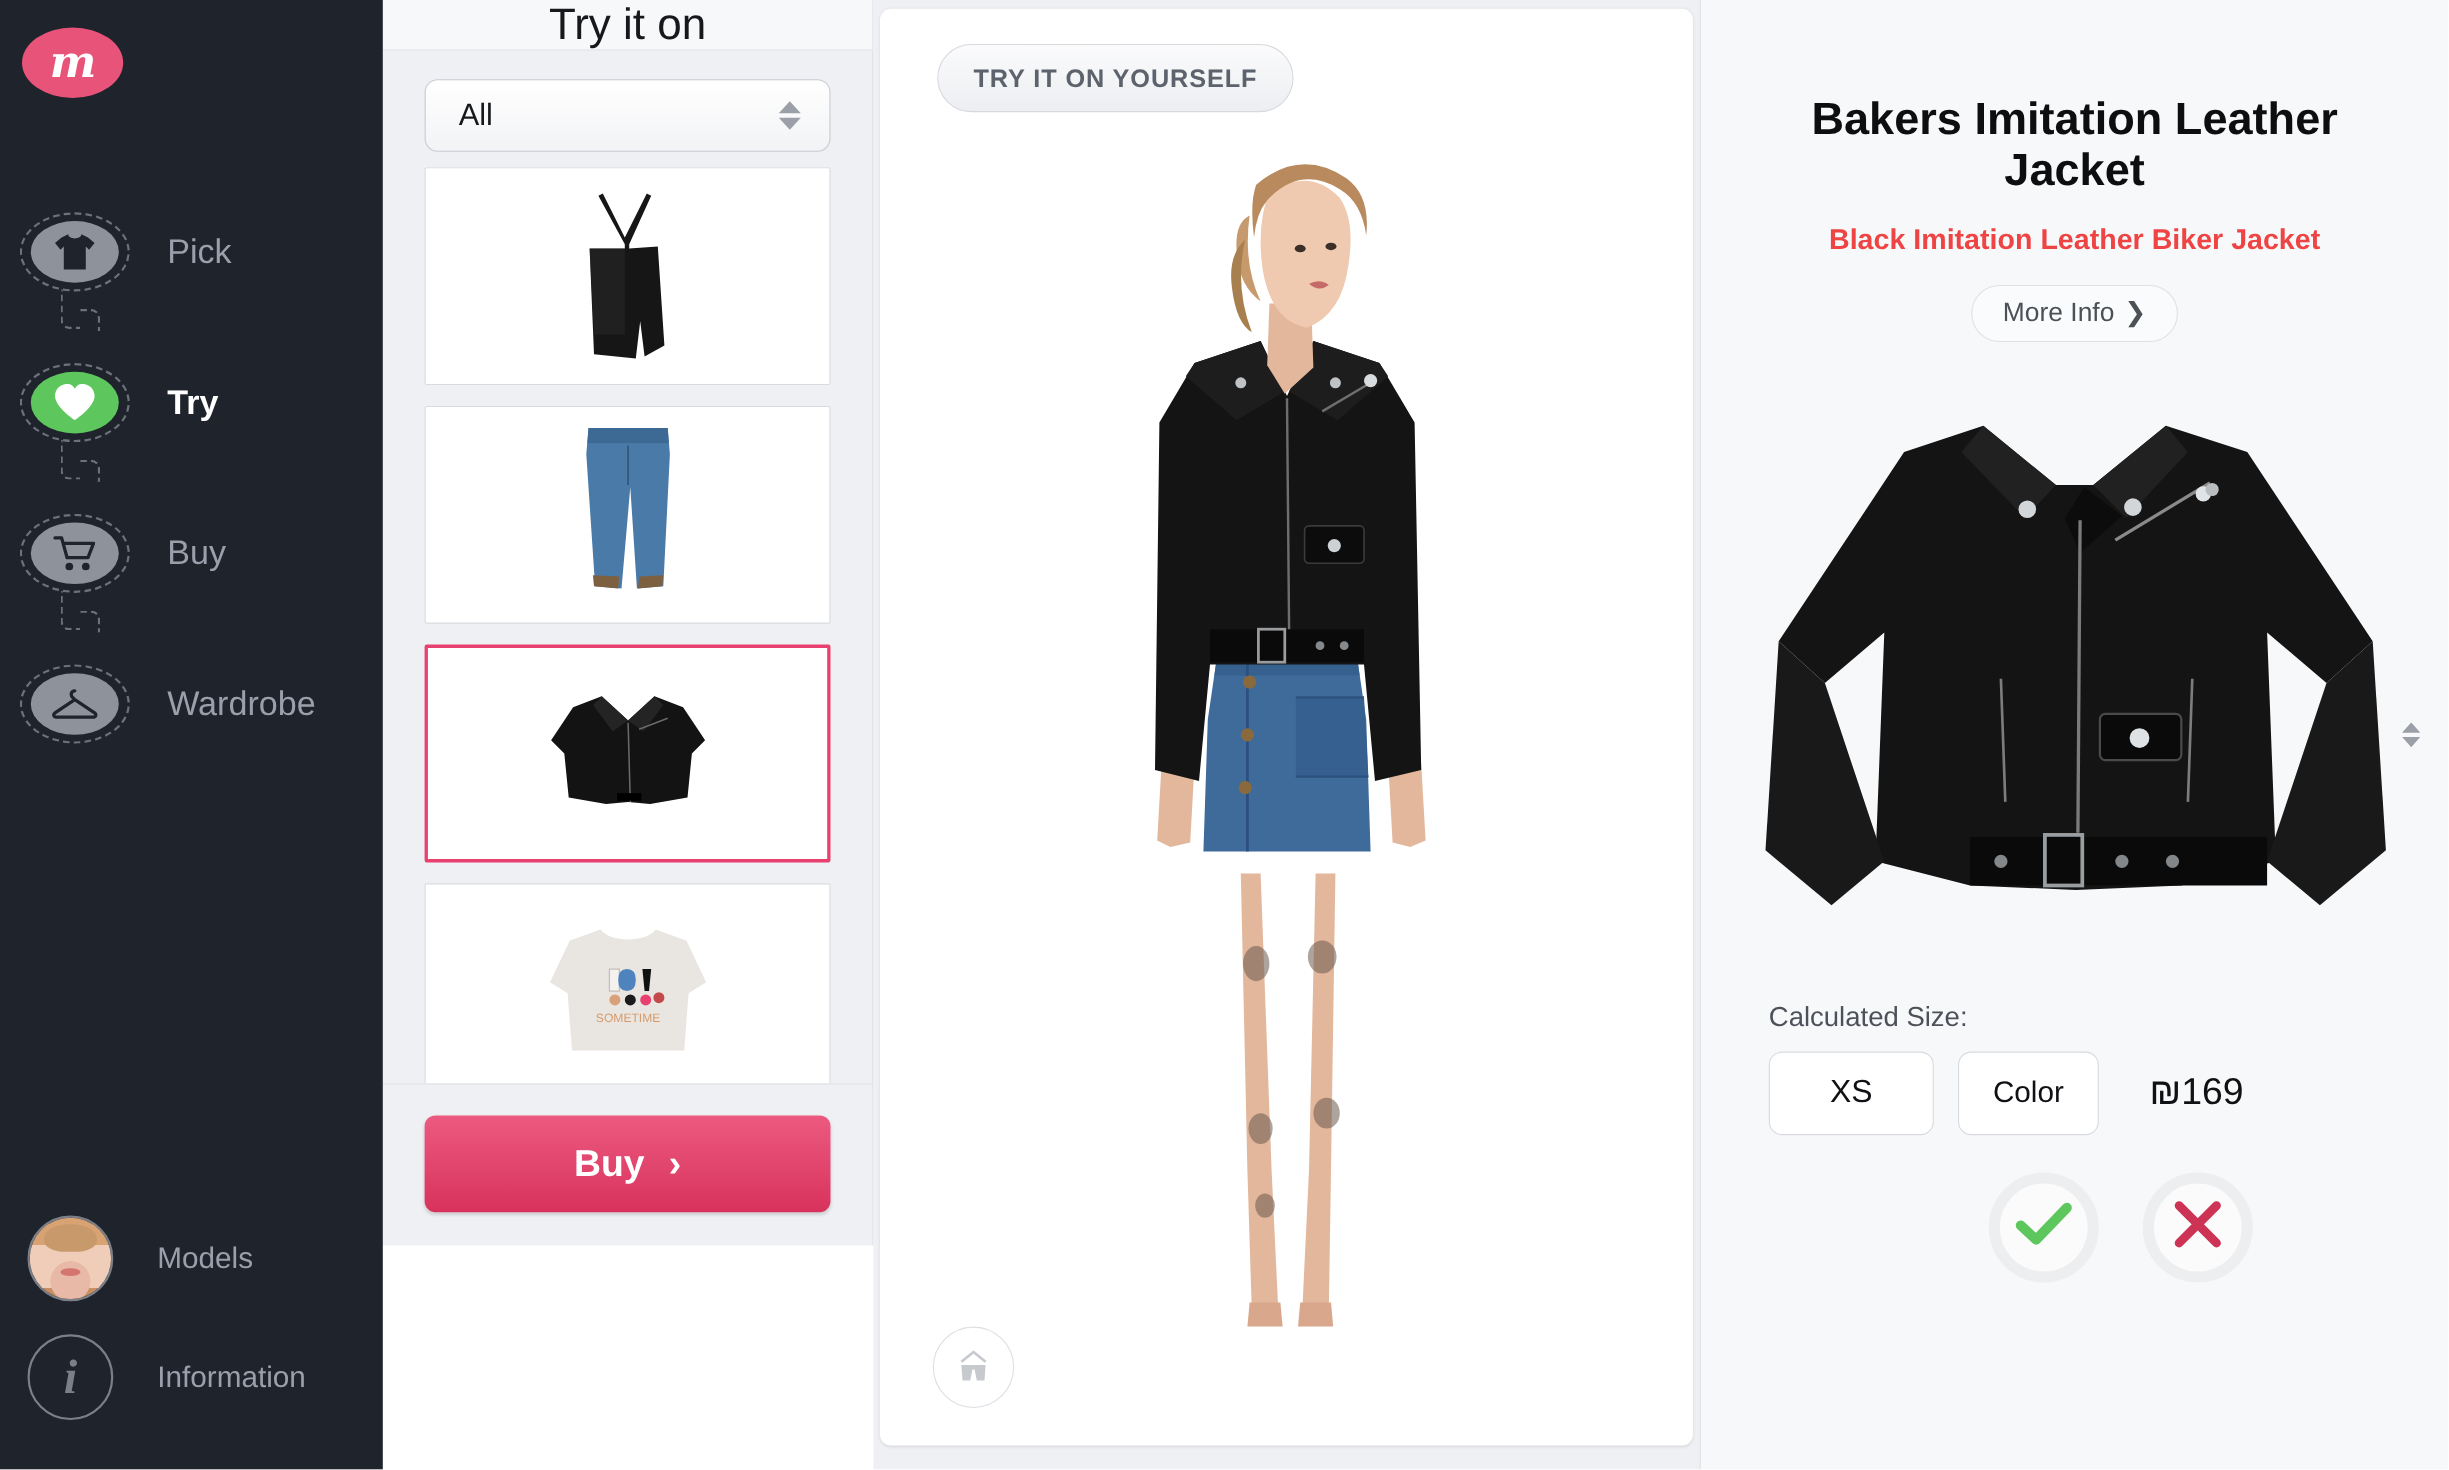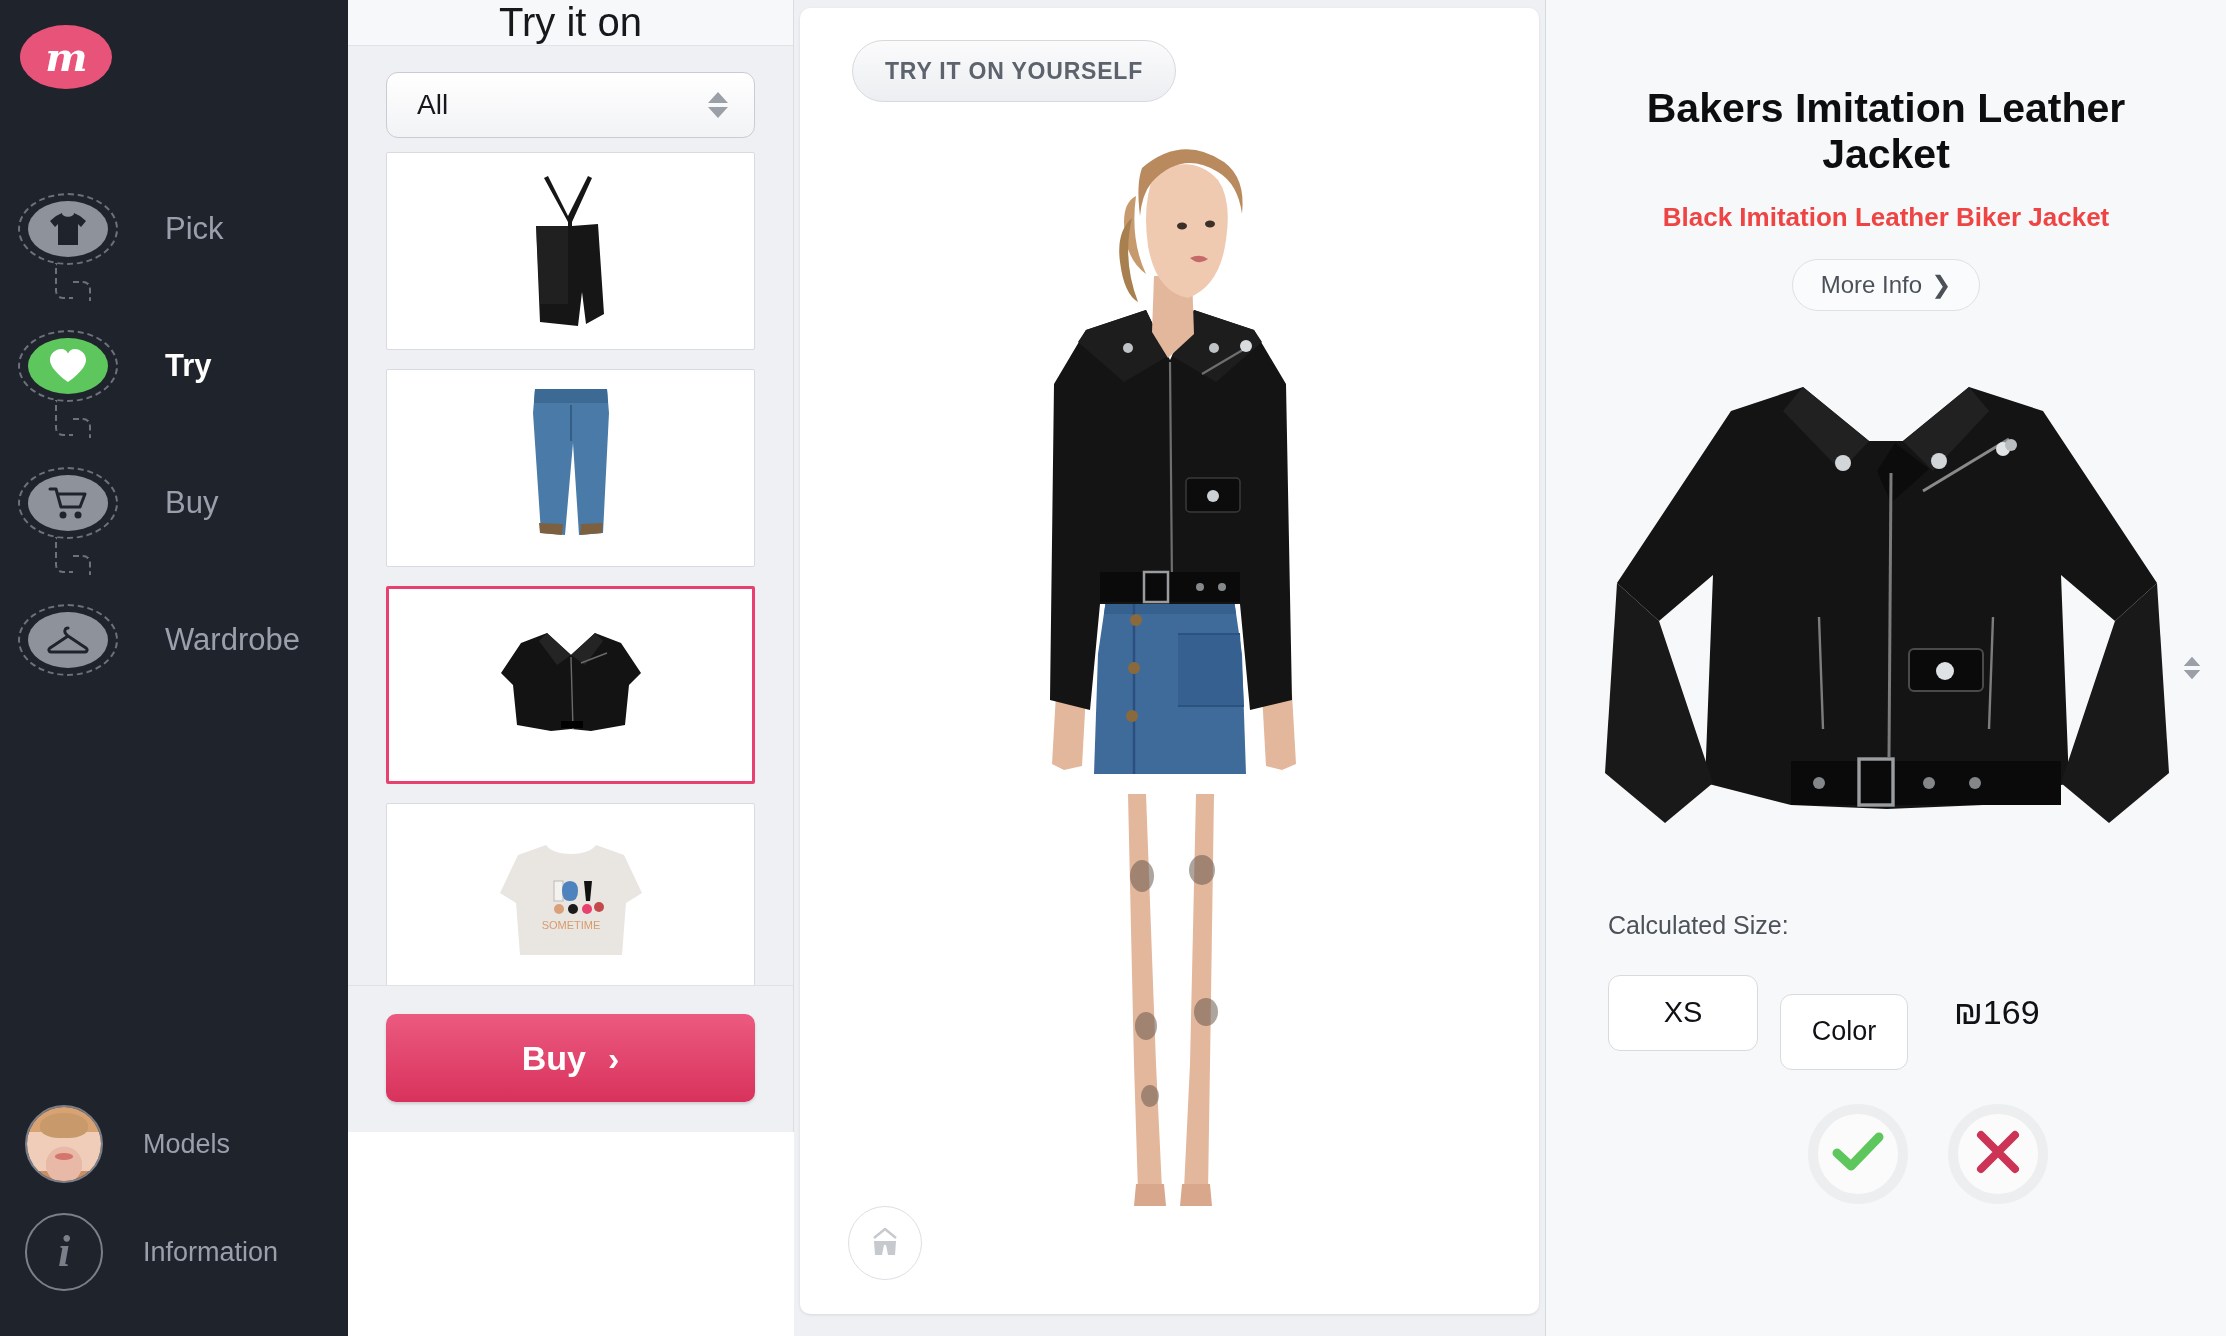--- a/index.html
+++ b/index.html
@@ -47,21 +47,21 @@
     border-left: 2px dashed #6d717c; border-bottom: 2px dashed #6d717c;
     border-bottom-left-radius: 8px;
   }
   .step-connector::after {
     content: ""; position: absolute; left: 16px; top: 18px;
     width: 16px; height: 18px;
     border-right: 2px dashed #6d717c; border-top: 2px dashed #6d717c;
     border-top-right-radius: 8px;
   }
   .step-label {
-    position: absolute; left: 165px;
+    position: absolute; left: 152px;
     font-size: 31px; color: #9aa0ab; font-weight: 400;
   }
   .step.active .step-label { color: #ffffff; font-weight: 600; }
   .step-icon svg { display: block; }
 
   .bottom-items { position: absolute; left: 0; bottom: 30px; width: 348px; }
   .bottom-item {
     height: 108px; display: flex; align-items: center; cursor: pointer;
     position: relative;
   }
@@ -211,21 +211,21 @@
   }
   .prod-meta { width: 100%; margin-top: 18px; padding-left: 34px; }
   .calc-size-label { font-size: 25px; color: #4d5159; }
   .selrow { display: flex; align-items: center; gap: 22px; margin-top: 16px; }
   .mini-select {
     height: 76px; border-radius: 12px; border: 1px solid #d7dadf;
     background: #ffffff; display: flex; align-items: center;
     justify-content: center; gap: 16px; cursor: pointer; padding: 0 22px;
   }
   .mini-select.size { width: 150px; }
-  .mini-select.color { width: 128px; margin-top: 38px; }
+  .mini-select.color { width: 128px; }
   .mini-val { font-size: 29px; color: #101114; }
   .mini-val.small { font-size: 27px; }
   .stepper.mini i { border-left-width: 8px; border-right-width: 8px; }
   .stepper.mini .up { border-bottom-width: 9px; }
   .stepper.mini .down { border-top-width: 9px; }
   .price { font-size: 34px; color: #101114; margin-left: 24px; }
   .actions { display: flex; gap: 40px; margin-top: 34px; padding-left: 200px; }
   .action-btn {
     width: 100px; height: 100px; border-radius: 50%;
     border: 10px solid #eceef0; background: #fbfbfc;

